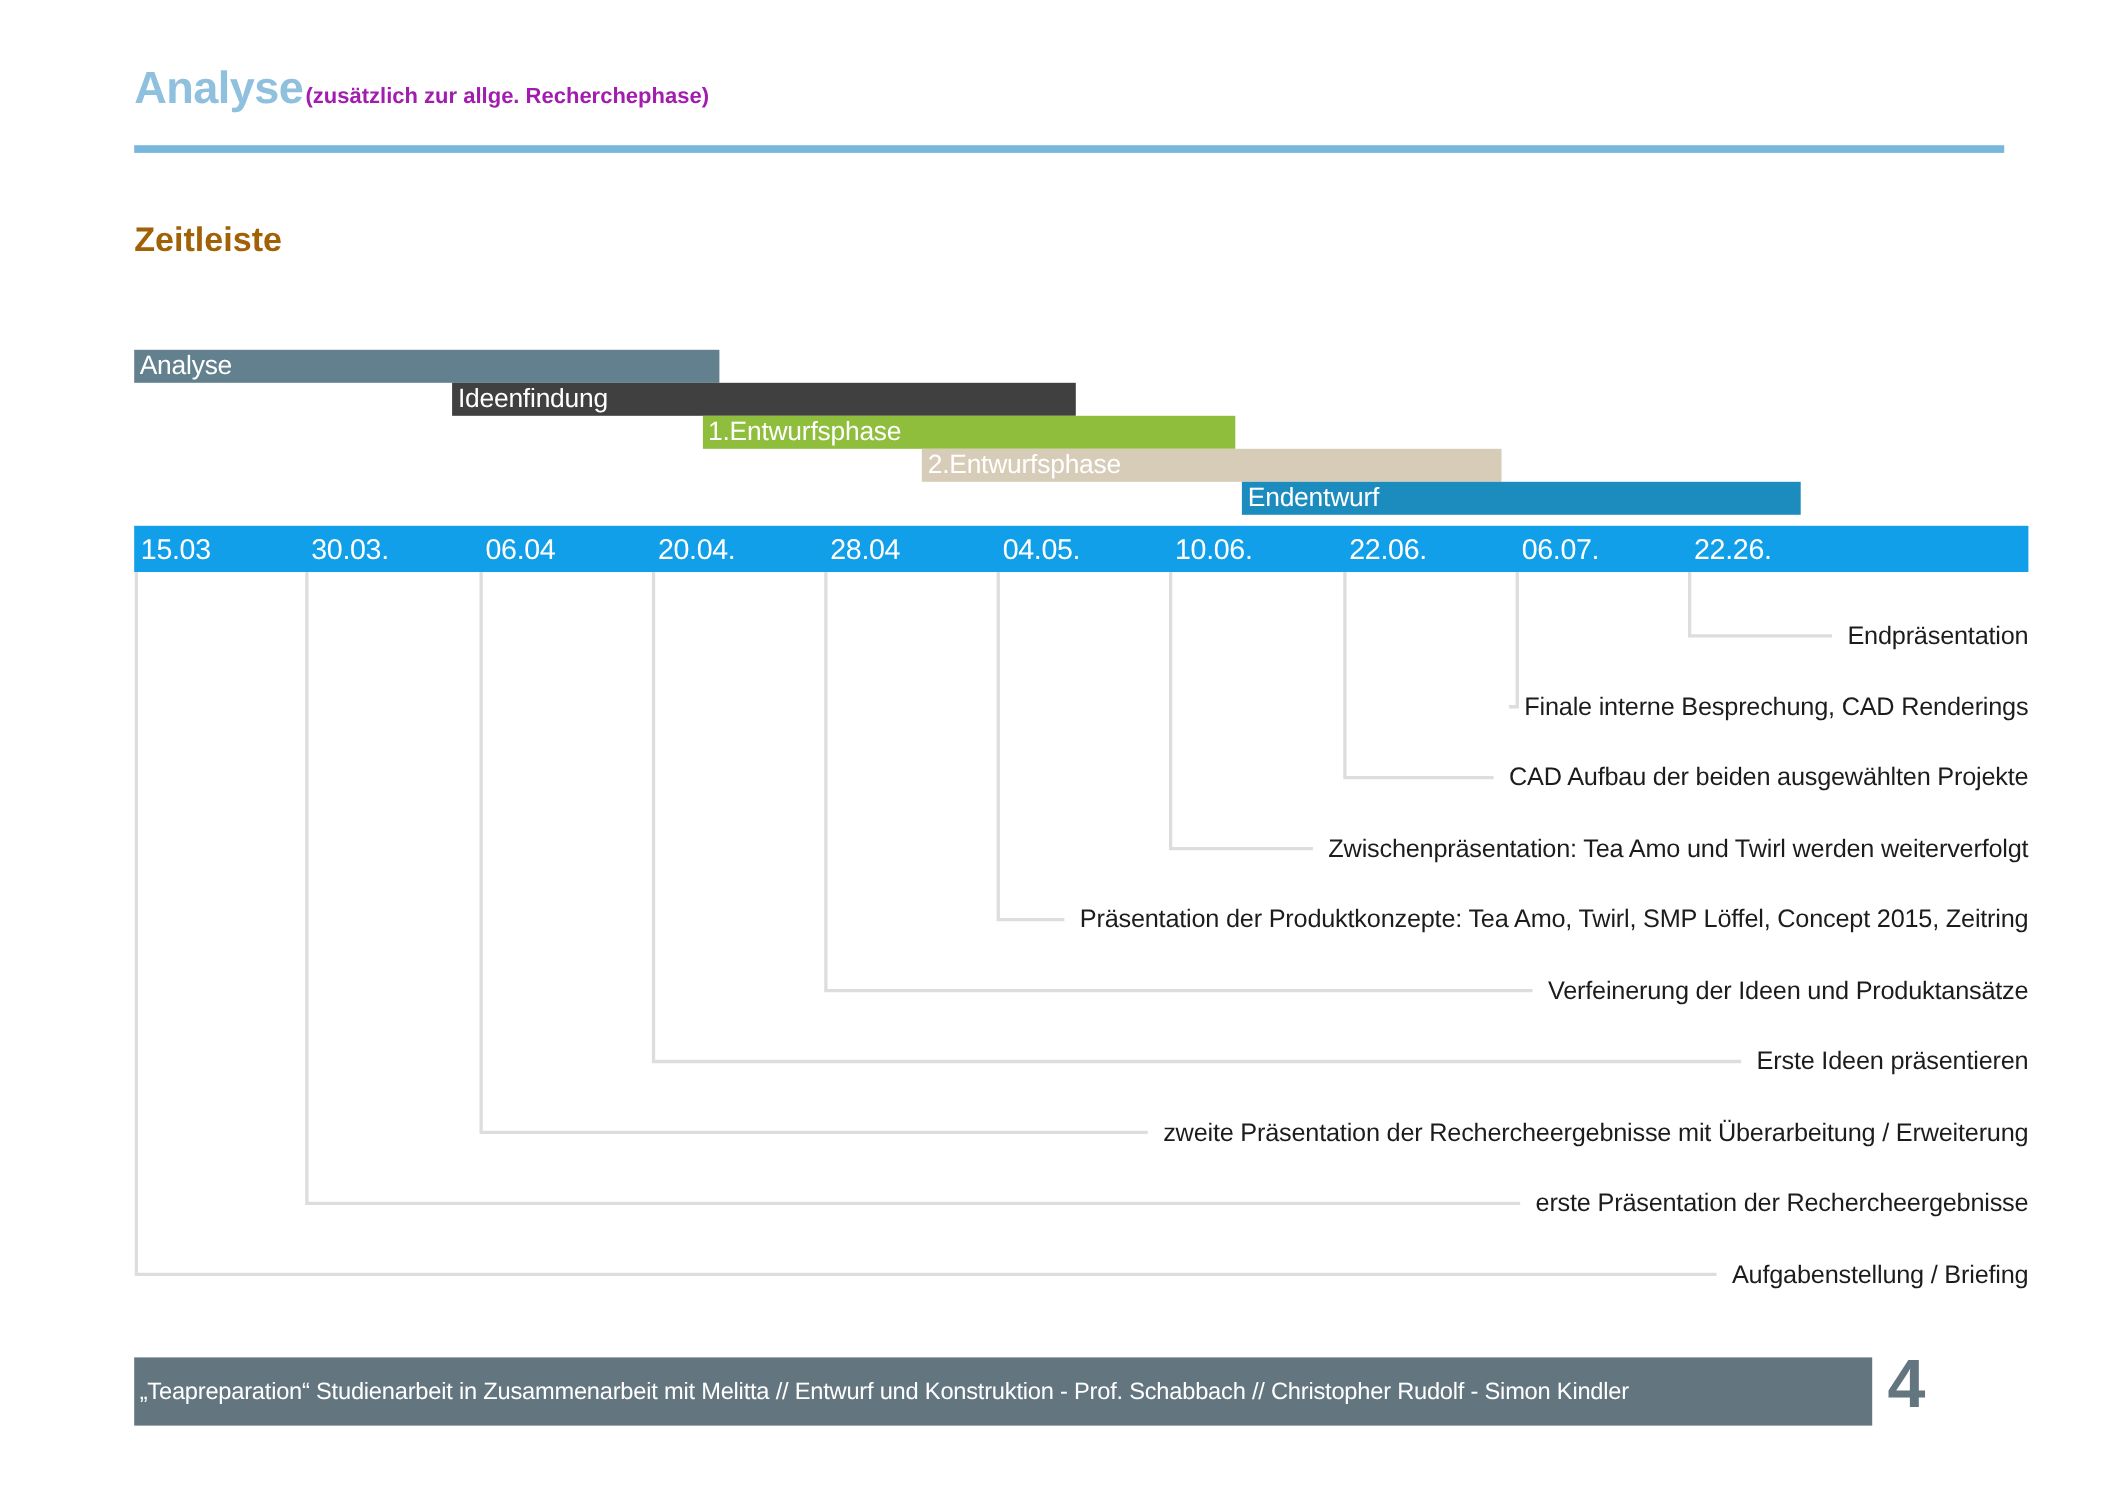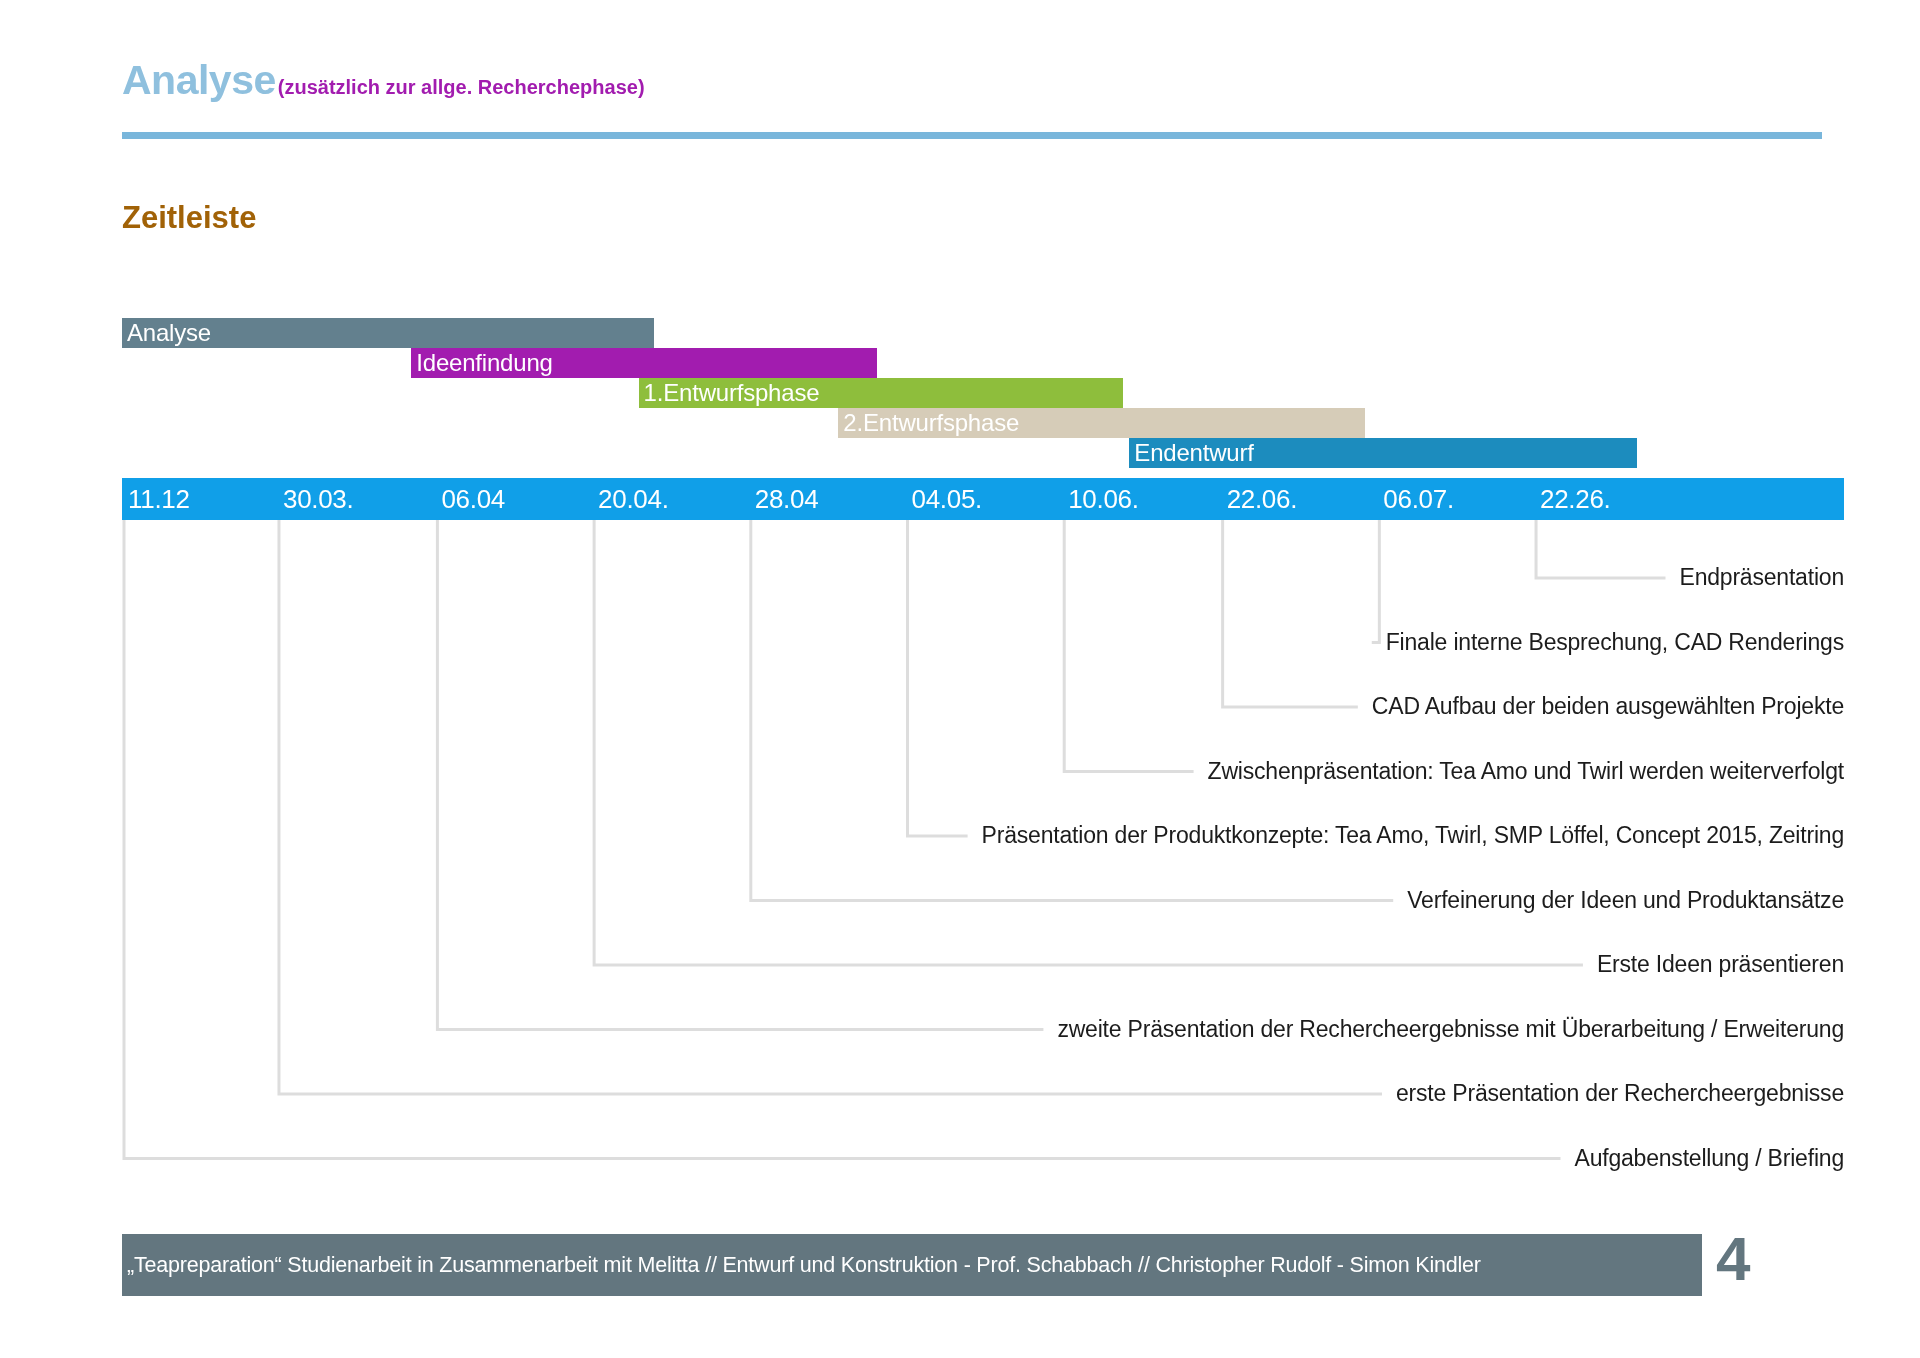--- a/index.html
+++ b/index.html
@@ -167,36 +167,36 @@
   </div>
   <div id="header-rule"></div>
 </div>
 
 <div id="section-title">Zeitleiste</div>
 
 <div id="gantt">
     <div class="gantt-bar" style="left: 0px; width: 532.098px; top: 0px; background: rgb(99, 128, 142);">
       <span class="bar-label">Analyse</span>
     </div>
-    <div class="gantt-bar" style="left: 289.296px; width: 466px; top: 30px; background: #a21caf;">
+    <div class="gantt-bar" style="left: 289.296px; width: 567px; top: 30px; background: #404040;">
       <span class="bar-label">Ideenfindung</span>
     </div>
     <div class="gantt-bar" style="left: 516.6px; width: 484px; top: 60px; background: rgb(142, 190, 60);">
       <span class="bar-label">1.Entwurfsphase</span>
     </div>
     <div class="gantt-bar" style="left: 716.352px; width: 526.932px; top: 90px; background: rgb(214, 204, 184);">
       <span class="bar-label">2.Entwurfsphase</span>
     </div>
     <div class="gantt-bar" style="left: 1007.37px; width: 507.99px; top: 120px; background: rgb(28, 140, 190);">
       <span class="bar-label">Endentwurf</span>
     </div>
   </div>
 
 <div id="date-axis">
-    <div class="date-tick" style="left: 6px;">11.12</div>
+    <div class="date-tick" style="left: 6px;">15.03</div>
     <div class="date-tick" style="left: 160.98px;">30.03.</div>
     <div class="date-tick" style="left: 319.404px;">06.04</div>
     <div class="date-tick" style="left: 476.106px;">20.04.</div>
     <div class="date-tick" style="left: 632.808px;">28.04</div>
     <div class="date-tick" style="left: 789.51px;">04.05.</div>
     <div class="date-tick" style="left: 946.212px;">10.06.</div>
     <div class="date-tick" style="left: 1104.64px;">22.06.</div>
     <div class="date-tick" style="left: 1261.34px;">06.07.</div>
     <div class="date-tick" style="left: 1418.04px;">22.26.</div>
   </div>

